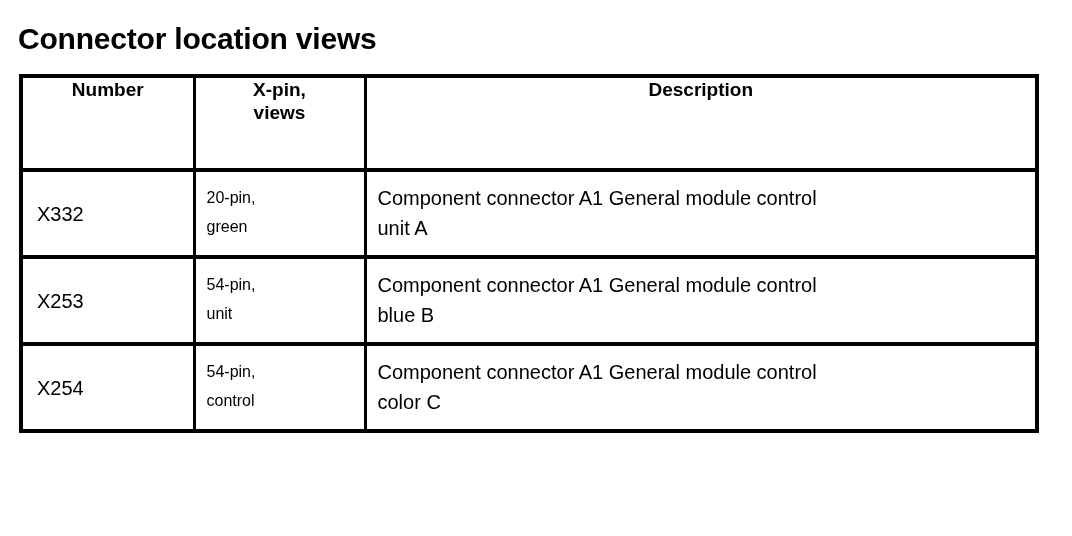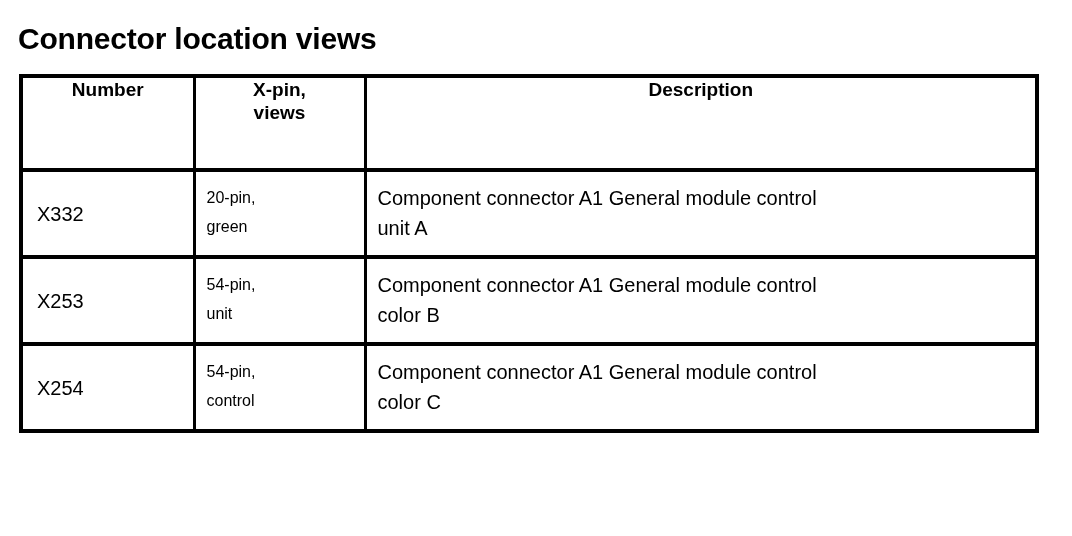--- a/index.html
+++ b/index.html
@@ -160,21 +160,21 @@
           </td>
           <td>
             <span class="cell-xpin">
               <span class="nowrap-line">54-pin,</span>
               <span class="nowrap-line">unit</span>
             </span>
           </td>
           <td>
             <span class="cell-desc">
               <span class="nowrap-line">Component connector A1 General module control</span>
-              <span class="nowrap-line">color B</span>
+              <span class="nowrap-line">blue B</span>
             </span>
           </td>
         </tr>
 
         <tr class="body-row">
           <td>
             <span class="cell-number">X254</span>
           </td>
           <td>
             <span class="cell-xpin">

